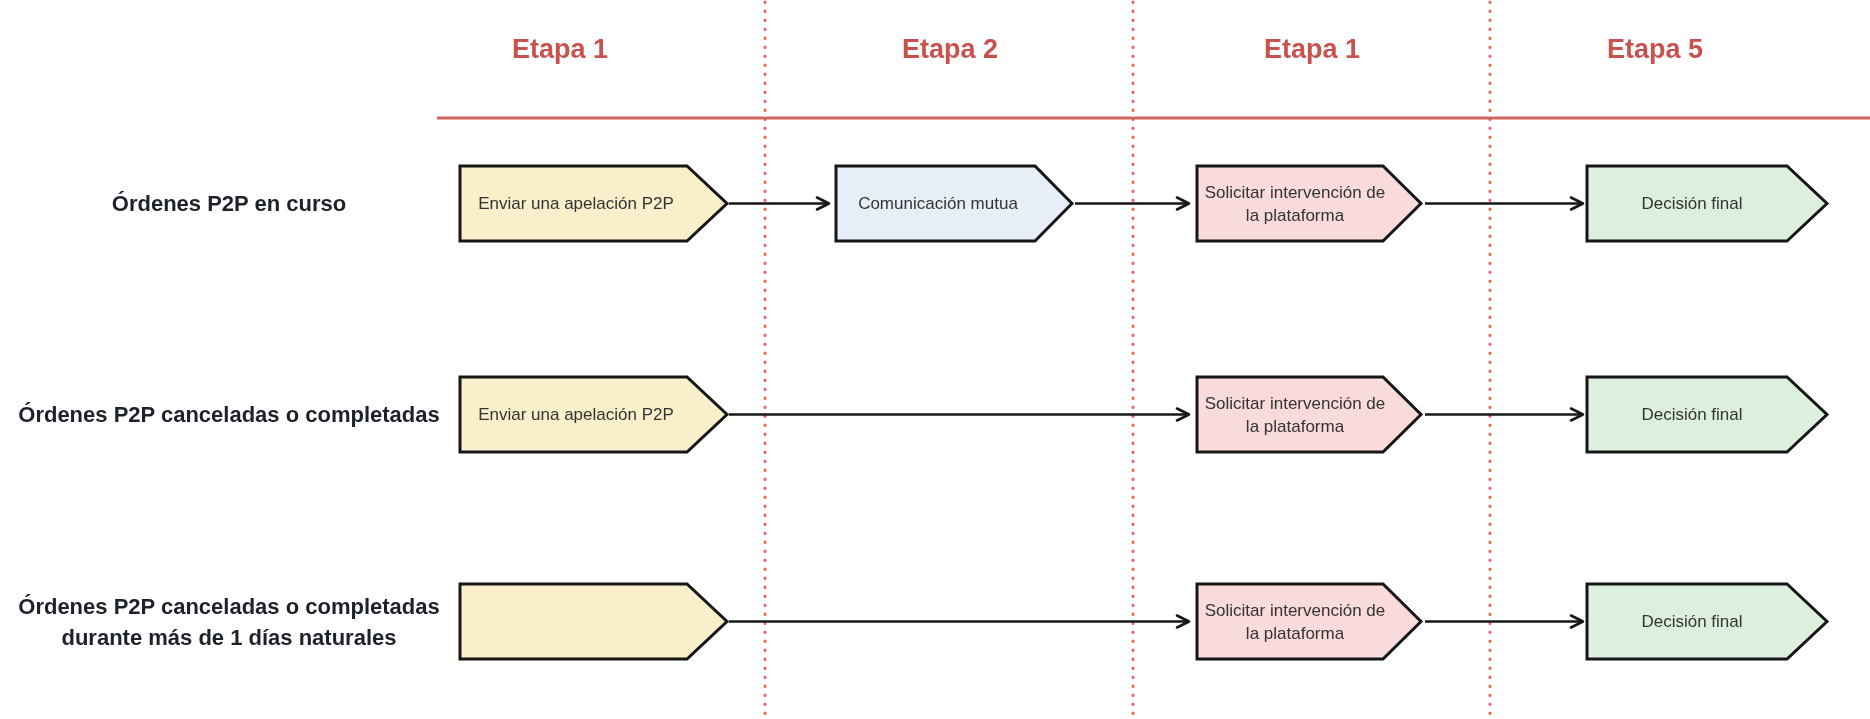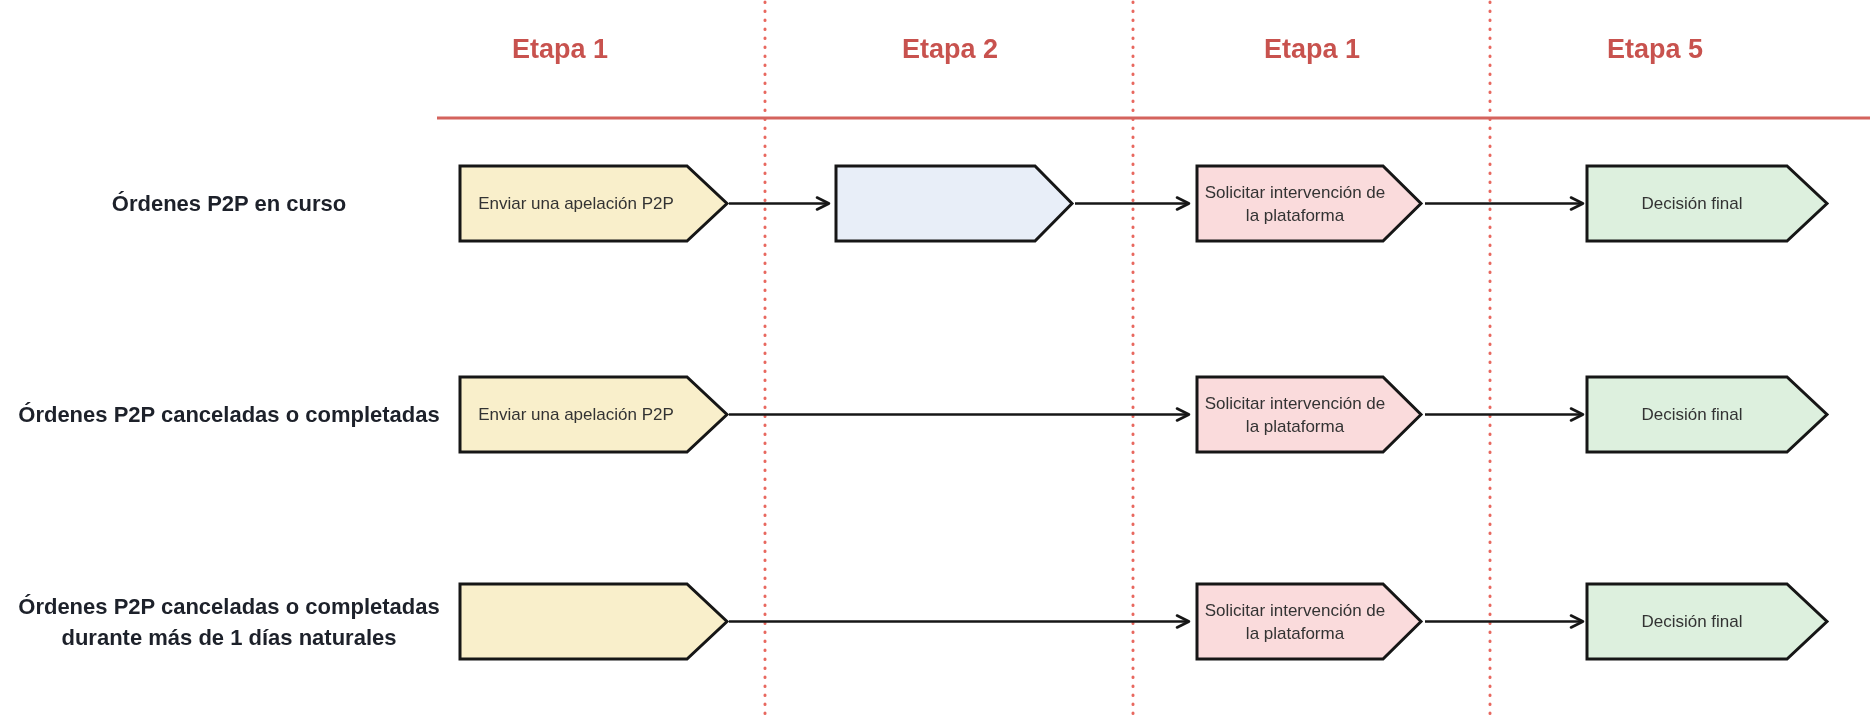--- a/index.html
+++ b/index.html
@@ -113,20 +113,23 @@
     <span>Órdenes P2P canceladas o completadas</span>
   </div>
   <div class="row-label" style="top:584px">
     <span>Órdenes P2P canceladas o completadas</span>
     <span>durante más de 1 días naturales</span>
   </div>
 
   <div class="box-text" style="left:460px;top:166px;width:232px">
     <span class="bt-line">Enviar una apelación P2P</span>
   </div>
+  <div class="box-text" style="left:836px;top:166px;width:204px">
+    <span class="bt-line">Comunicación mutua</span>
+  </div>
   <div class="box-text" style="left:1195px;top:166px;width:200px">
     <span class="bt-line">Solicitar intervención de</span>
     <span class="bt-line">la plataforma</span>
   </div>
   <div class="box-text" style="left:1587px;top:166px;width:210px">
     <span class="bt-line">Decisión final</span>
   </div>
 
   <div class="box-text" style="left:460px;top:377px;width:232px">
     <span class="bt-line">Enviar una apelación P2P</span>

